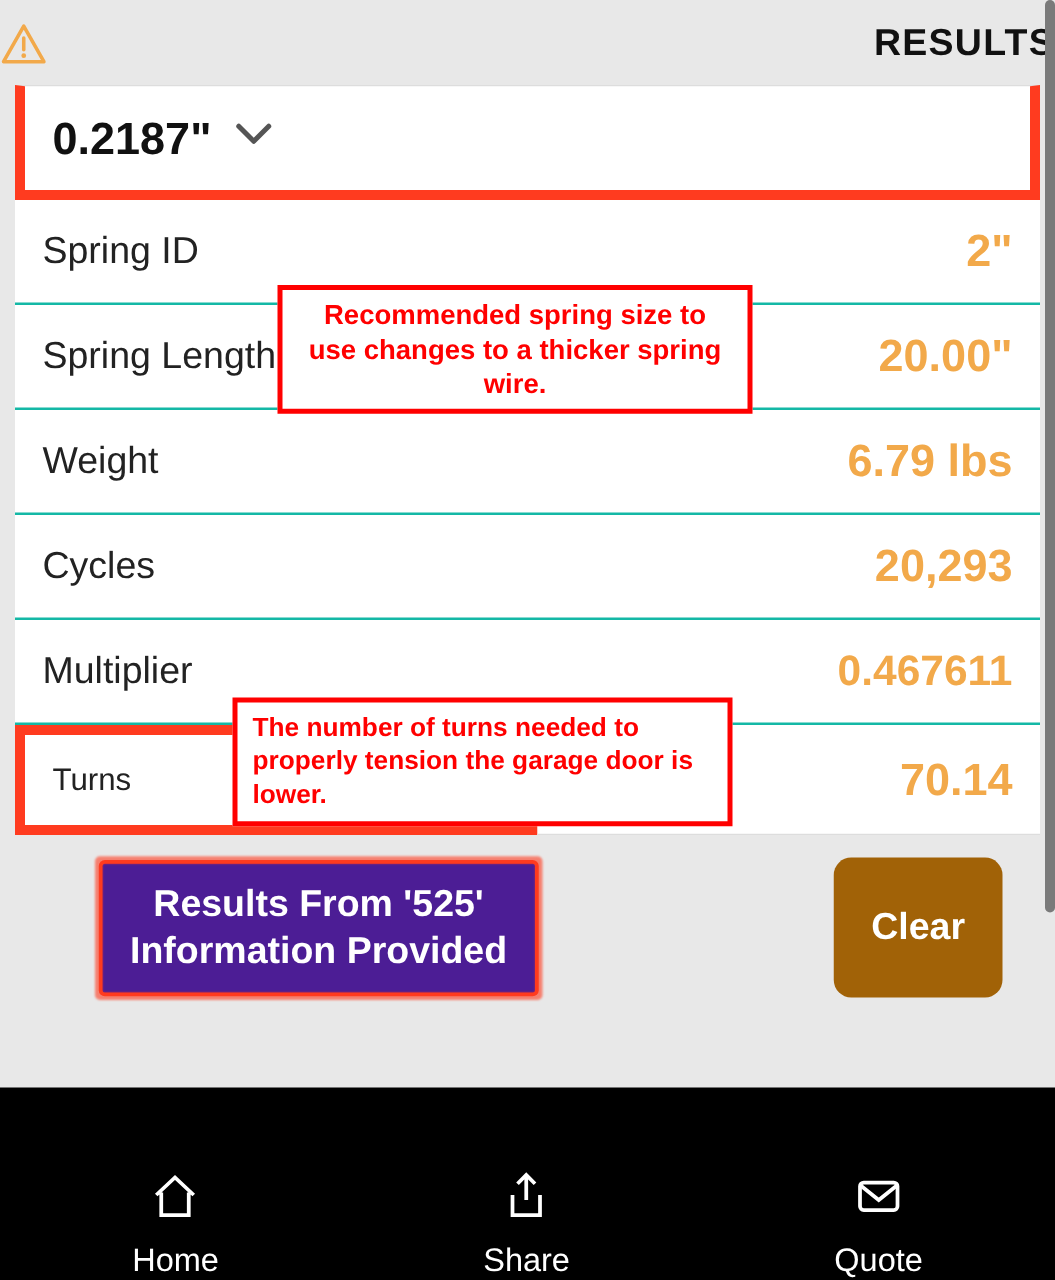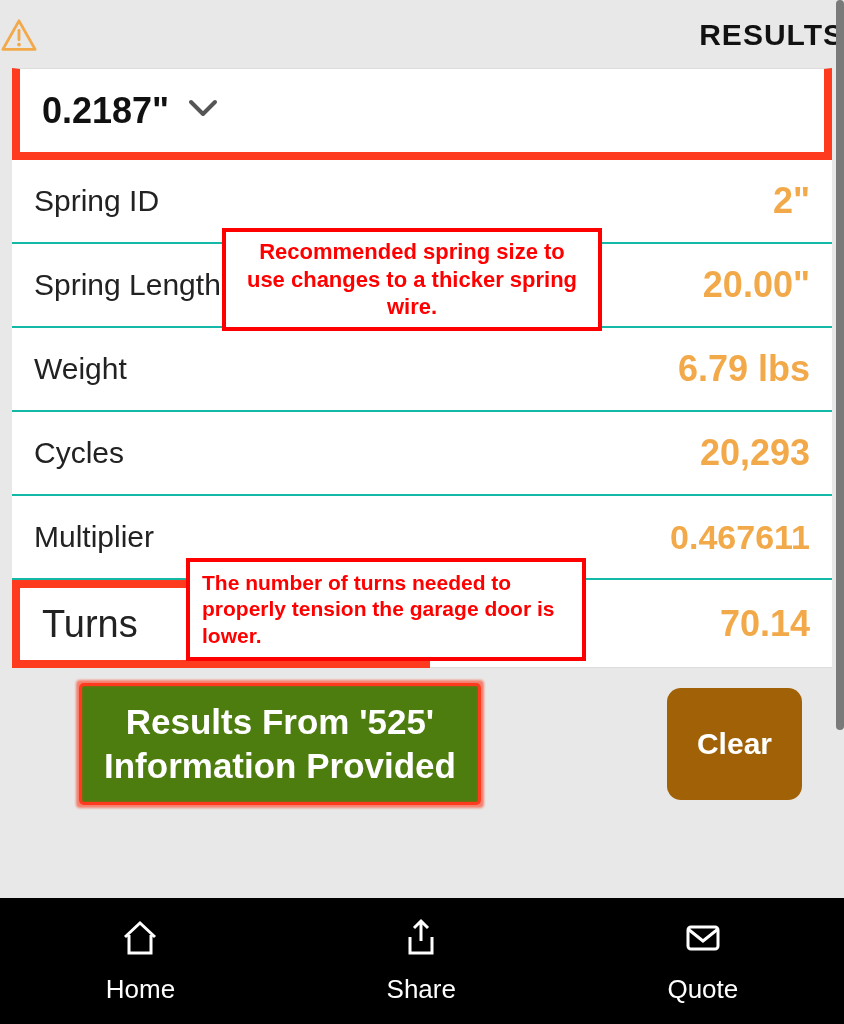--- a/index.html
+++ b/index.html
@@ -17,30 +17,30 @@
   .row .value.big { font-size: 36px; }
   .wire-row { border: 8px solid #ff3b1f; height: 92px; }
   .wire-row .value { color: #111; font-size: 36px; font-weight: 800; }
   .chev { margin-left: 18px; }
   .chev svg { width: 32px; height: 22px; }
   .right-group { display: flex; align-items: center; }
   .two-col { display: flex; gap: 0; }
   .half { flex: 1; background: #fff; border-bottom: 1px solid #ddd; display: flex; align-items: center; justify-content: space-between; padding: 0 22px; height: 88px; }
   .half.left { border: 8px solid #ff3b1f; }
   .half.left .value { color: #f2a94a; font-size: 40px; font-weight: 800; }
-  .half .label { font-size: 38px; color: #222; }
+  .half .label { font-size: 25px; color: #222; }
   .half .value { font-size: 36px; font-weight: 700; color: #f2a94a; }
   .callout { position: absolute; border: 4px solid #ff0000; background: #fff; color: #ff0000; font-weight: 800; font-size: 22px; text-align: center; padding: 6px 12px; line-height: 1.25; z-index: 5; }
   .callout.c1 { left: 222px; top: 160px; width: 380px; }
   .callout.c2 { left: 186px; top: 490px; width: 400px; text-align: left; padding: 8px 12px; font-size: 21px; }
   .bottom-area { display: flex; align-items: center; justify-content: space-between; padding: 18px 30px 0 70px; gap: 20px; }
-  .banner { background: #4d7c0f; color: #fff; font-size: 35px; font-weight: 700; text-align: center; padding: 14px 22px; line-height: 1.25; border-radius: 2px; position: relative; box-shadow: 0 0 0 3px #ff3b1f; }
+  .banner { background: #4c1d95; color: #fff; font-size: 30px; font-weight: 700; text-align: center; padding: 14px 22px; line-height: 1.25; border-radius: 2px; position: relative; box-shadow: 0 0 0 3px #ff3b1f; }
   .banner::before { content:""; position:absolute; inset:-6px; border: 6px solid #ff3b1f; filter: blur(1px); opacity: .6; border-radius: 4px; pointer-events:none;}
   .clear-btn { background: #a16207; color: #fff; border: none; border-radius: 14px; font-size: 30px; padding: 39px 30px; font-weight: 700; }
-  .tabbar { background: #000; display: flex; align-items: center; justify-content: space-around; height: 126px; }
+  .tabbar { background: #000; display: flex; align-items: flex-end; justify-content: space-around; height: 154px; }
   .tab { color: #fff; display: flex; flex-direction: column; align-items: center; gap: 8px; font-size: 26px; font-weight: 500; }
   .tab svg { width: 42px; height: 42px; stroke: #fff; fill: none; stroke-width: 3; }
 </style>
 </head>
 <body>
 
 <div class="screen">
   <div class="scrollbar"></div>
 
   <div class="header">

